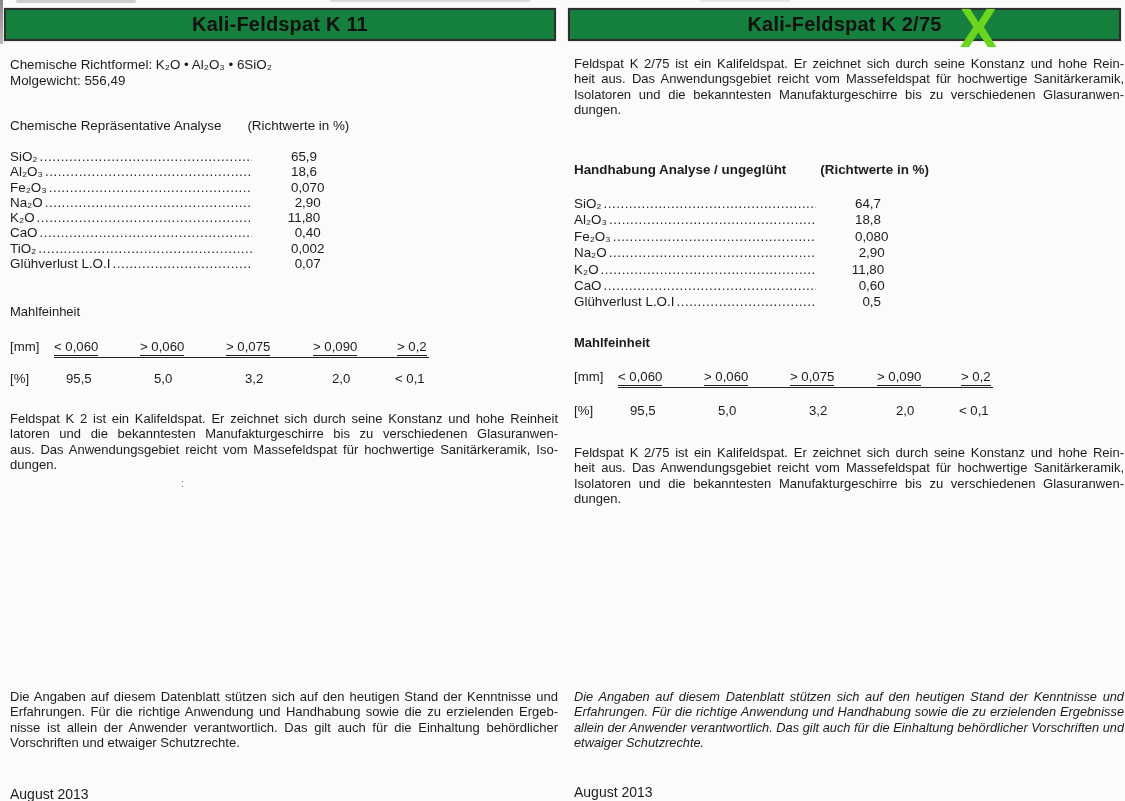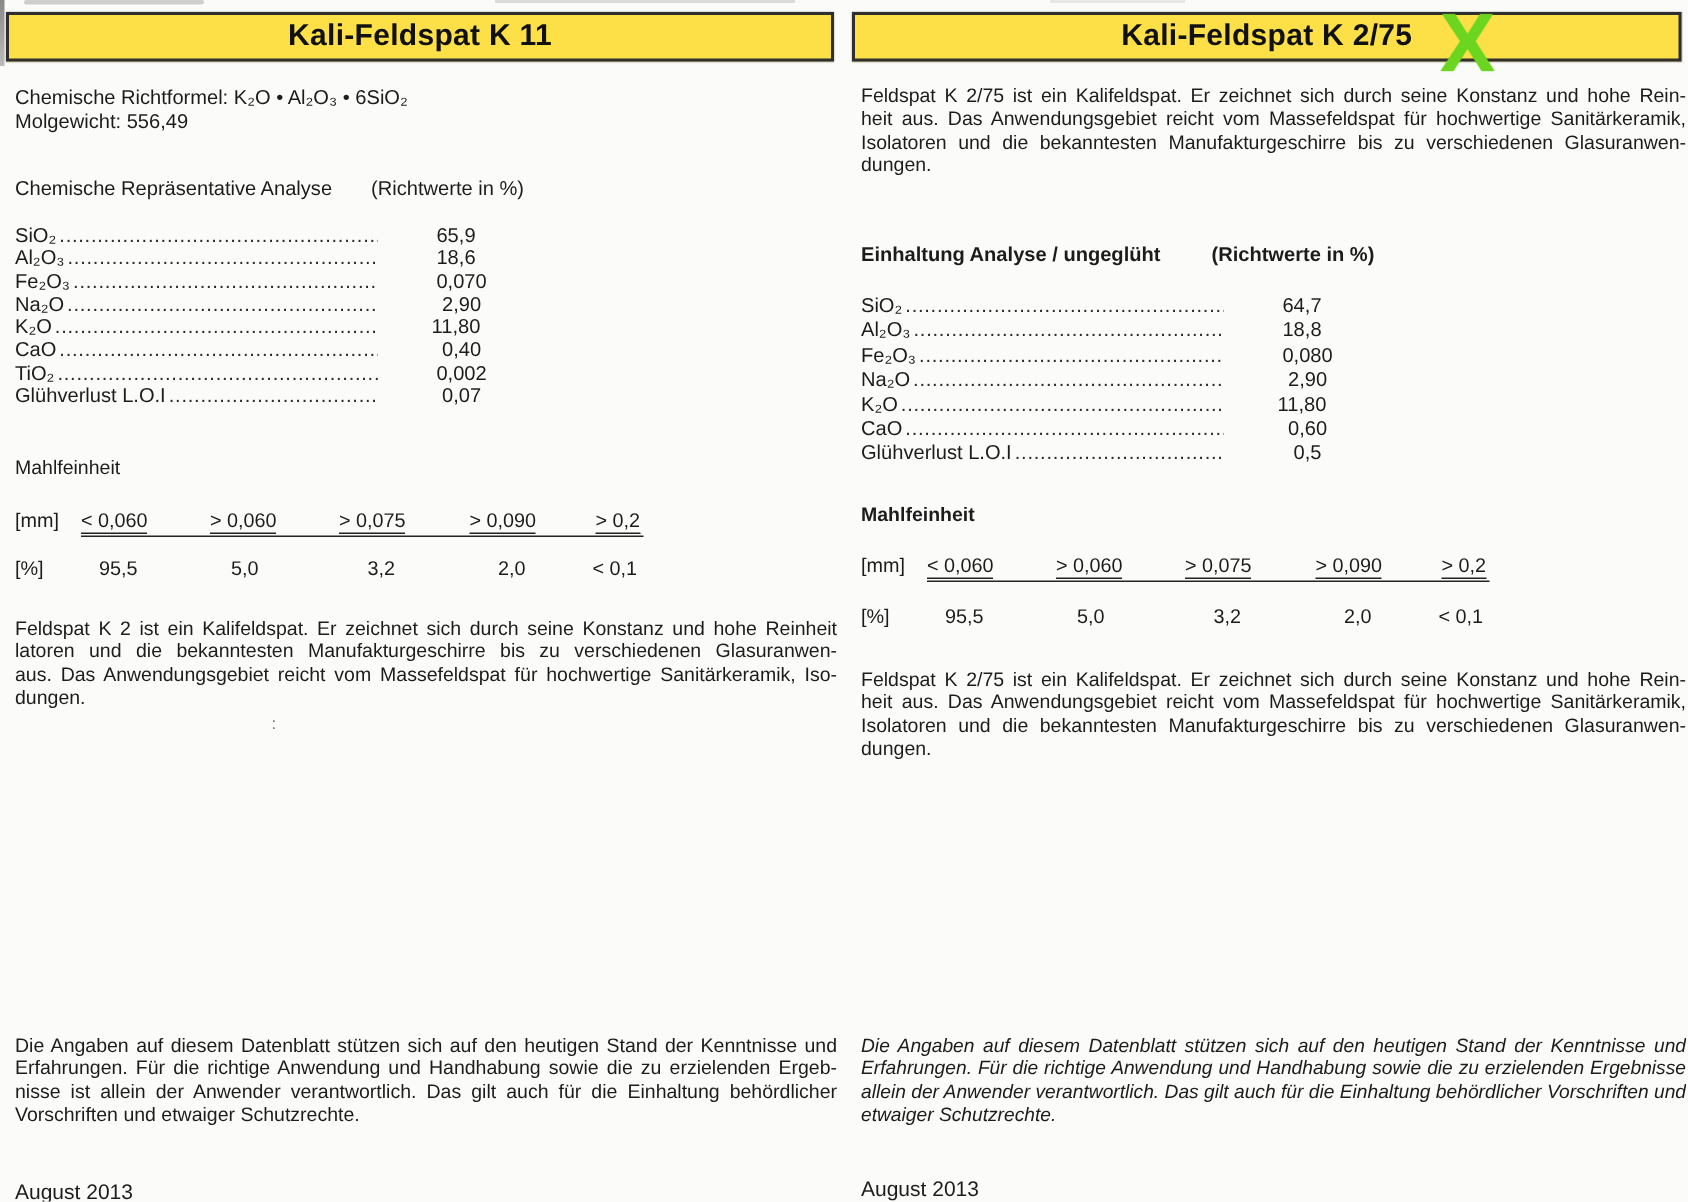--- a/index.html
+++ b/index.html
@@ -10,21 +10,21 @@
     color:#1c1c1c;
     -webkit-font-smoothing:antialiased;
   }
   .page{position:absolute;inset:0;}
   .col{position:absolute;top:0;height:801px;}
   .col-left{left:4px;width:556px;}
   .col-right{left:568px;width:556px;}
   .abs{position:absolute;left:6px;}
   .title-box{
     position:absolute;left:0;top:8px;height:29px;
-    border:2px solid #2f2f2f;background:#fde047;
+    border:2px solid #2f2f2f;background:#15803d;
     display:flex;align-items:center;justify-content:center;
     box-shadow:0 0 1px #888;
   }
   .col-left .title-box{width:548px;}
   .col-right .title-box{width:549px;}
   .title-box h1{
     margin:0;font-size:20px;font-weight:bold;letter-spacing:.2px;color:#111;
   }
   .bodytext{font-size:13px;line-height:15.4px;width:548px;}
   .jl{text-align:justify;text-align-last:justify;height:15.4px;overflow:hidden;}
@@ -178,21 +178,21 @@
     <div class="x-mark">X</div>
 
     <div class="abs bodytext" style="top:56px;width:550px">
       <div class="jl">Feldspat K 2/75 ist ein Kalifeldspat. Er zeichnet sich durch seine Konstanz und hohe Rein-</div>
       <div class="jl">heit aus. Das Anwendungsgebiet reicht vom Massefeldspat für hochwertige Sanitärkeramik,</div>
       <div class="jl">Isolatoren und die bekanntesten Manufakturgeschirre bis zu verschiedenen Glasuranwen-</div>
       <div class="ll">dungen.</div>
     </div>
 
     <div class="abs heading-row" style="top:162px">
-      <span>Einhaltung Analyse / ungeglüht</span><span class="note">(Richtwerte in %)</span>
+      <span>Handhabung Analyse / ungeglüht</span><span class="note">(Richtwerte in %)</span>
     </div>
 
     <div class="abs an-list" style="top:196px">
       <div class="an-row">
           <span class="an-label">SiO₂</span>
           <span class="dots"></span>
           <span class="an-val">64,7</span>
         </div>
       <div class="an-row">
           <span class="an-label">Al₂O₃</span>

